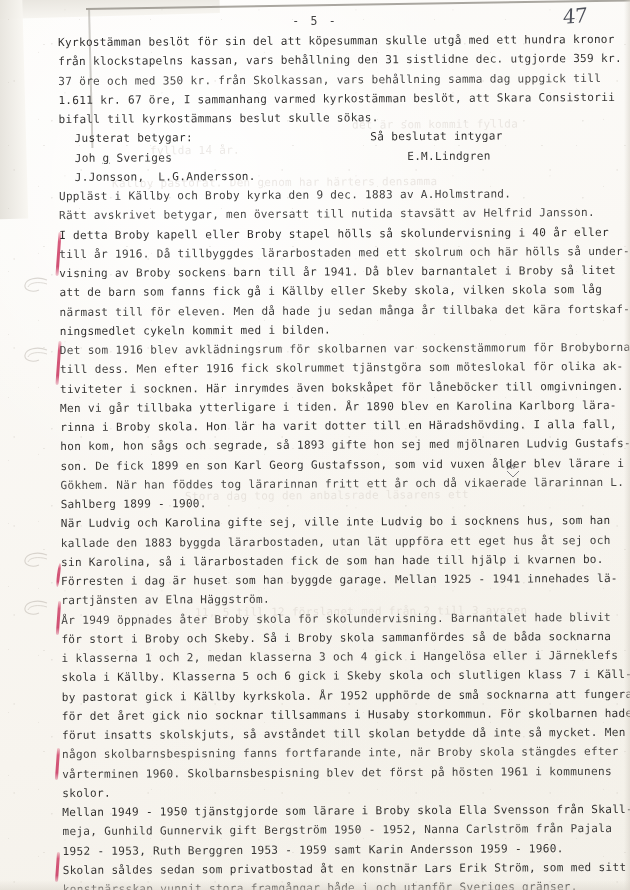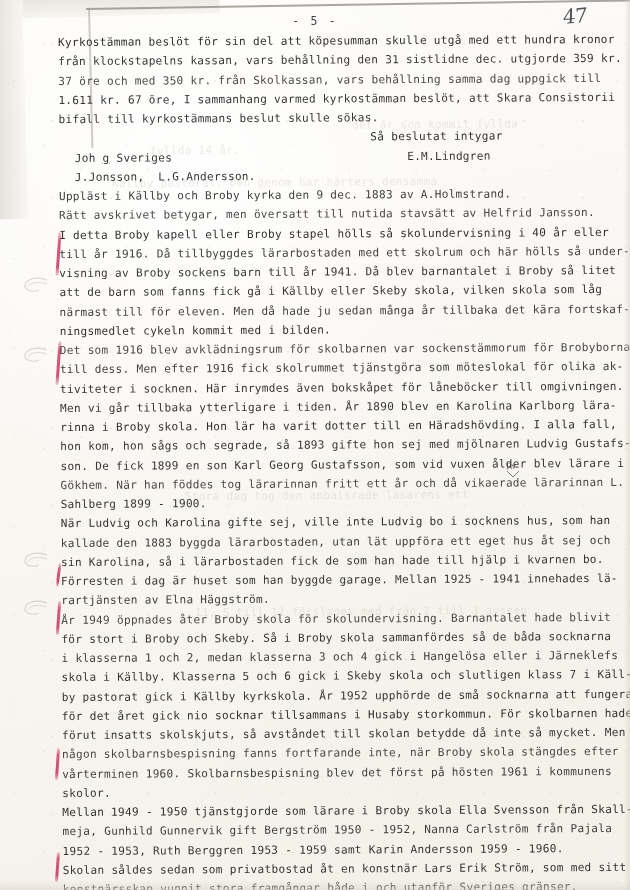--- a/index.html
+++ b/index.html
@@ -255,20 +255,21 @@
 
   <div id="body-block">
 
     <div class="tline">Kyrkostämman beslöt för sin del att köpesumman skulle utgå med ett hundra kronor</div>
     <div class="tline">från klockstapelns kassan, vars behållning den 31 sistlidne dec. utgjorde 359 kr.</div>
     <div class="tline">37 öre och med 350 kr. från Skolkassan, vars behållning samma dag uppgick till</div>
     <div class="tline">1.611 kr. 67 öre, I sammanhang varmed kyrkostämman beslöt, att Skara Consistorii</div>
     <div class="tline">bifall till kyrkostämmans beslut skulle sökas.</div>
 
     <div class="tline ind sigrow">
+      <span>Justerat betygar:</span>
       <span class="col-r">Så beslutat intygar</span>
     </div>
     <div class="tline ind sigrow">
       <span><span>Joh </span><span class="uline">g</span><span> Sveriges</span></span>
       <span class="col-r2">E.M.Lindgren</span>
     </div>
     <div class="tline ind">J.Jonsson,  L.G.Andersson.</div>
 
     <div class="tline">Uppläst i Källby och Broby kyrka den 9 dec. 1883 av A.Holmstrand.</div>
     <div class="tline">Rätt avskrivet betygar, men översatt till nutida stavsätt av Helfrid Jansson.</div>

